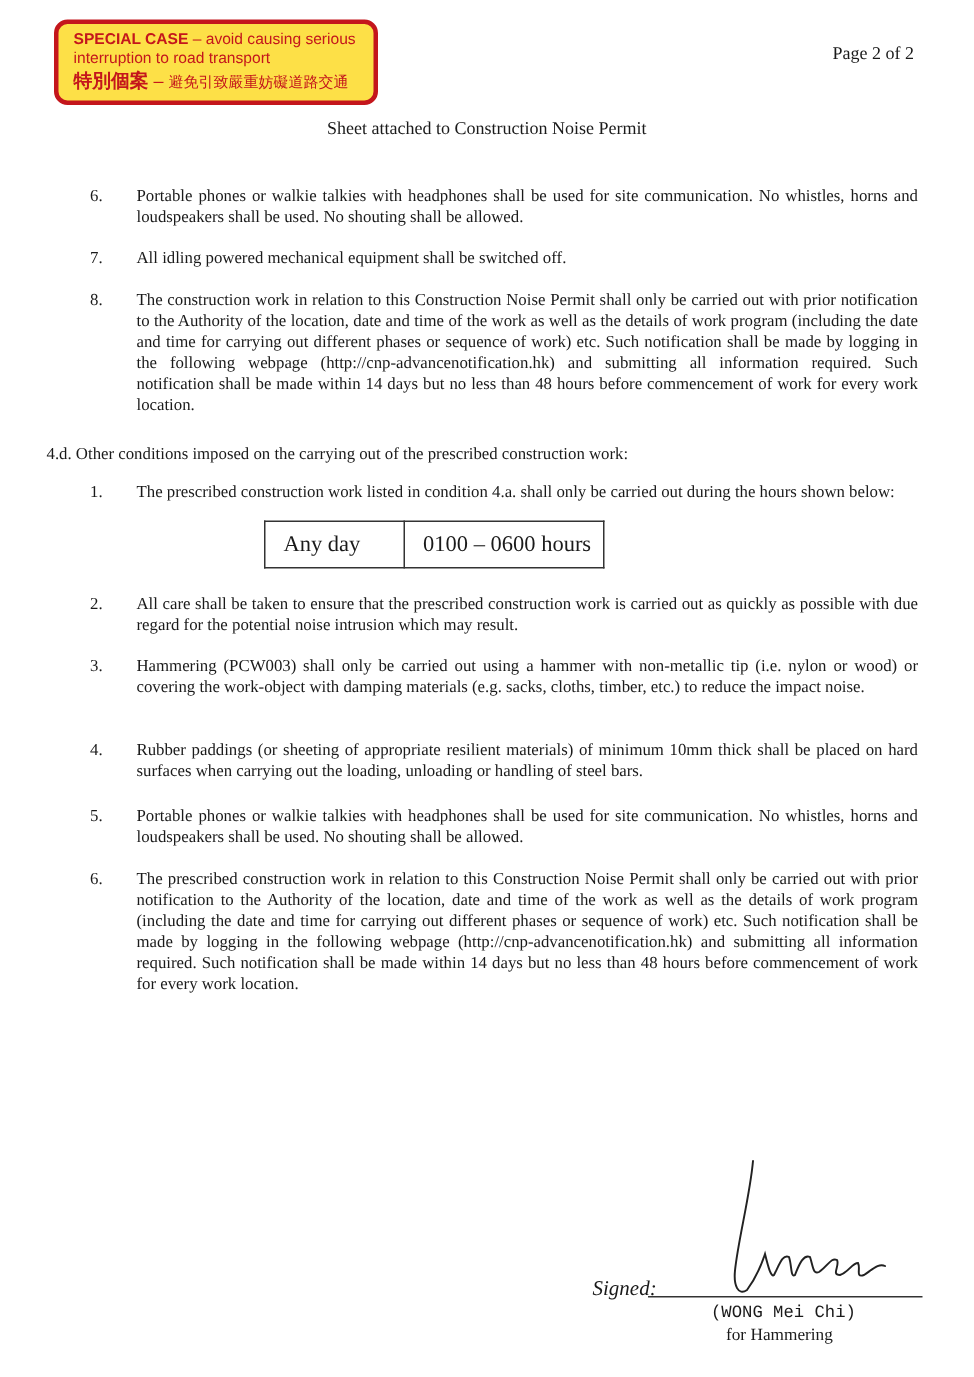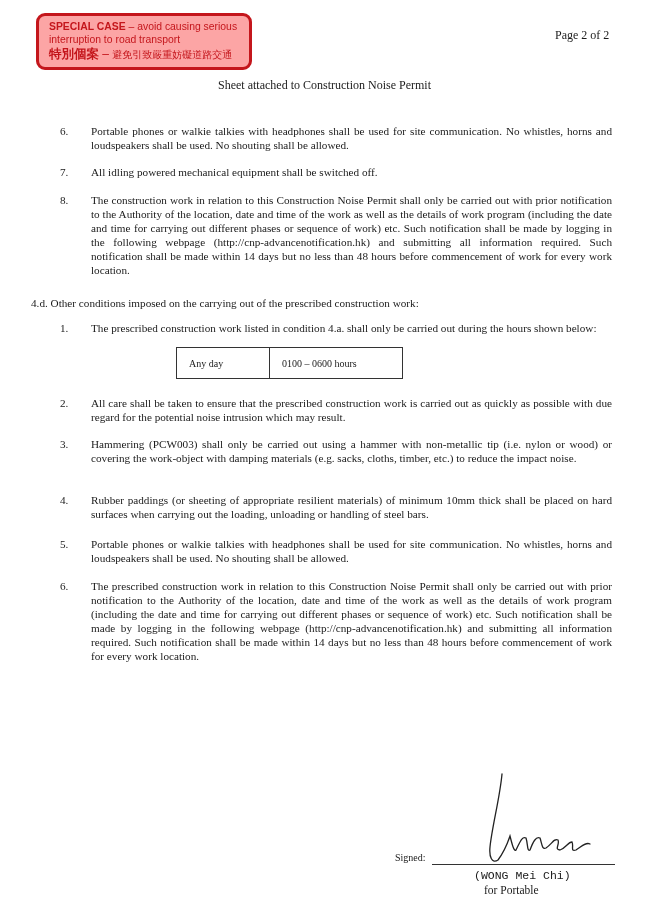--- a/index.html
+++ b/index.html
@@ -3,44 +3,44 @@
   <meta charset="utf-8">
   <style>
     html, body { margin: 0; padding: 0; background: #ffffff; }
     body {
       width: 649px; height: 918px; position: relative; overflow: hidden;
       font-family: "Liberation Serif", "DejaVu Serif", serif;
       color: #1a1a1a; font-size: 11.2px;
     }
     .special-box {
       position: absolute; left: 36px; top: 13px; width: 216px; height: 57px;
-      border: 3px solid #c4161c; border-radius: 9px; background: #fca5a5;
+      border: 3px solid #c4161c; border-radius: 9px; background: #fde047;
       box-sizing: border-box; padding: 4px 0 0 10px;
       font-family: "Liberation Sans", "DejaVu Sans", sans-serif; color: #c4161c;
     }
     .special-box .line { font-size: 10.4px; line-height: 13px; white-space: nowrap; }
     .special-box .strong { font-weight: bold; }
     .special-box .cjk { font-size: 12px; line-height: 16px; white-space: nowrap; }
     .special-box .cjk .strong { font-size: 12.5px; }
     .special-box .cjk .small { font-size: 10px; }
     .page-no { position: absolute; left: 555px; top: 28px; font-size: 12px; }
     .title { position: absolute; left: 0; width: 649px; top: 78px; text-align: center; font-weight: normal; font-size: 12px; line-height: 14px; }
     .title .permit-no { text-decoration: underline; }
     .item { position: absolute; left: 60px; width: 552px; line-height: 14px; }
     .item .num { position: absolute; left: 0; top: 0; width: 30px; }
     .item .txt { margin-left: 31px; text-align: justify; }
     .section { position: absolute; left: 31px; top: 296px; line-height: 14px; }
     .hours-table {
       position: absolute; left: 176px; top: 347px; border-collapse: collapse;
-      font-size: 10px;
+      font-size: 15px;
     }
     .hours-table td { border: 1px solid #333; height: 30px; padding: 0 0 0 12px; }
     .hours-table td.c1 { width: 80px; }
     .hours-table td.c2 { width: 120px; }
-    .sig-label { position: absolute; left: 395px; top: 852px; font-size: 10px; }
+    .sig-label { position: absolute; left: 395px; top: 852px; font-size: 14px; font-style: italic; }
     .sig-line { position: absolute; left: 432px; top: 864px; width: 183px; border-top: 1px solid #333; }
     .sig-svg { position: absolute; left: 470px; top: 772px; }
     .sig-name { position: absolute; left: 474px; top: 869px; font-size: 11.5px; line-height: 14px; font-family: Liberation Mono, monospace; }
     .sig-role { position: absolute; left: 484px; top: 883px; font-size: 11.5px; line-height: 14px; }
   </style>
 </head>
 <body>
 
 <div class="special-box">
   <div class="line"><span class="strong">SPECIAL CASE</span><span> – avoid causing serious</span></div>
@@ -104,13 +104,13 @@
   <div class="txt">The prescribed construction work in relation to this Construction Noise Permit shall only be carried out with prior notification to the Authority of the location, date and time of the work as well as the details of work program (including the date and time for carrying out different phases or sequence of work) etc. Such notification shall be made by logging in the following webpage (http://cnp-advancenotification.hk) and submitting all information required.  Such notification shall be made within 14 days but no less than 48 hours before commencement of work for every work location.</div>
 </div>
 
 <svg class="sig-svg" width="130" height="100" viewBox="0 0 130 100">
   <path d="M32 2 C 30 25, 22 55, 20 75 C 19 85, 22 92, 28 88 C 34 80, 38 70, 40 64 C 42 72, 44 80, 46 78 C 50 70, 52 64, 56 66 C 58 72, 57 80, 60 78 C 63 70, 66 64, 70 66 C 72 72, 72 78, 76 76 C 82 72, 84 66, 88 68 C 90 72, 84 78, 90 78 C 96 76, 98 70, 102 70 C 104 74, 100 80, 106 78 C 112 74, 116 70, 120 72" fill="none" stroke="#222" stroke-width="1.3" stroke-linecap="round"></path>
 </svg>
 
 <div class="sig-label">Signed:</div>
 <div class="sig-line"></div>
 <div class="sig-name">(WONG Mei Chi)</div>
-<div class="sig-role">for Portable</div>
+<div class="sig-role">for Hammering</div>
 
 </body></html>

